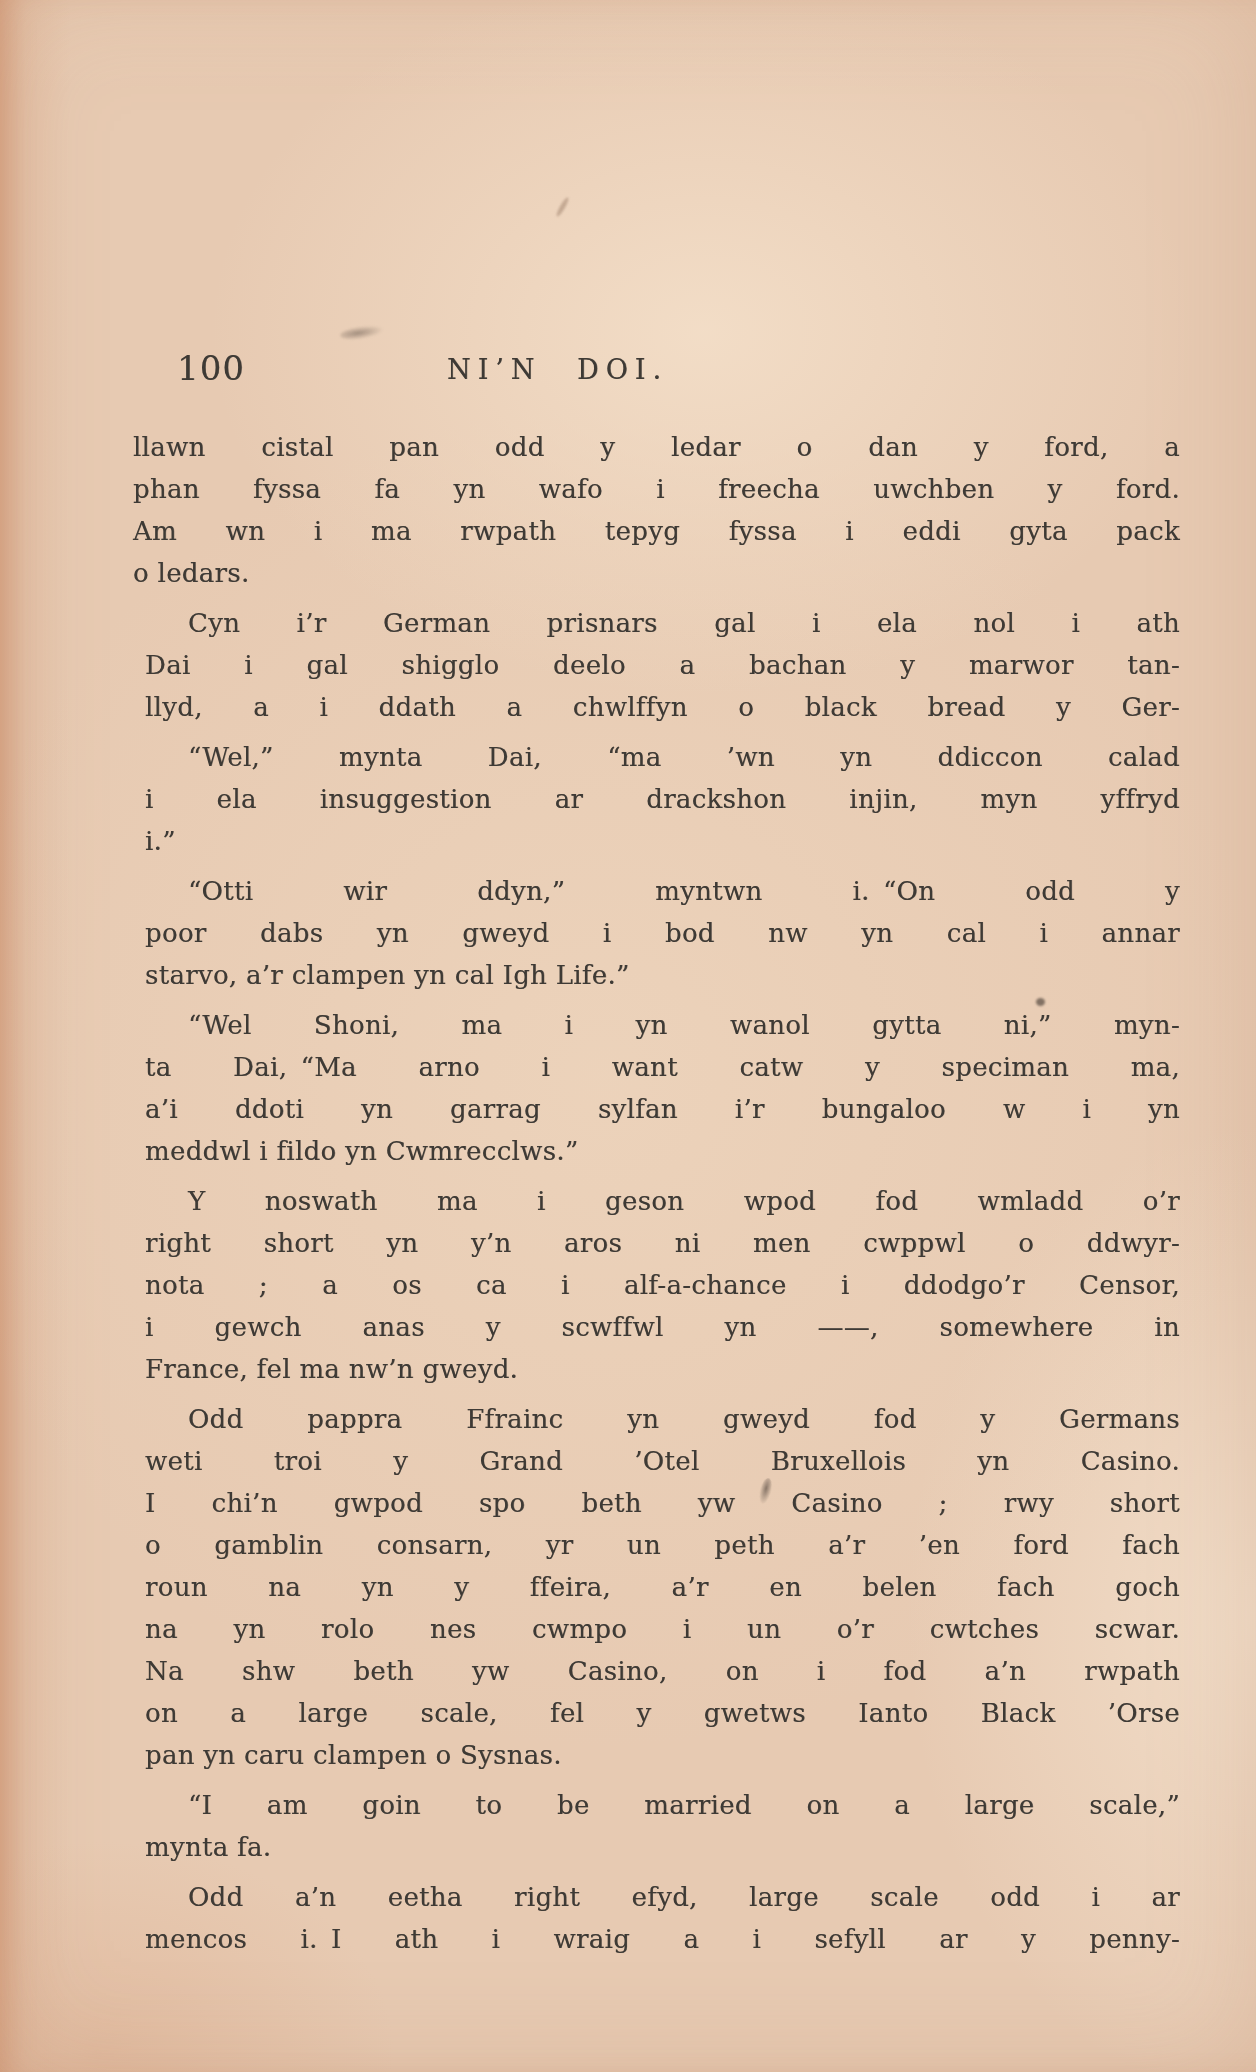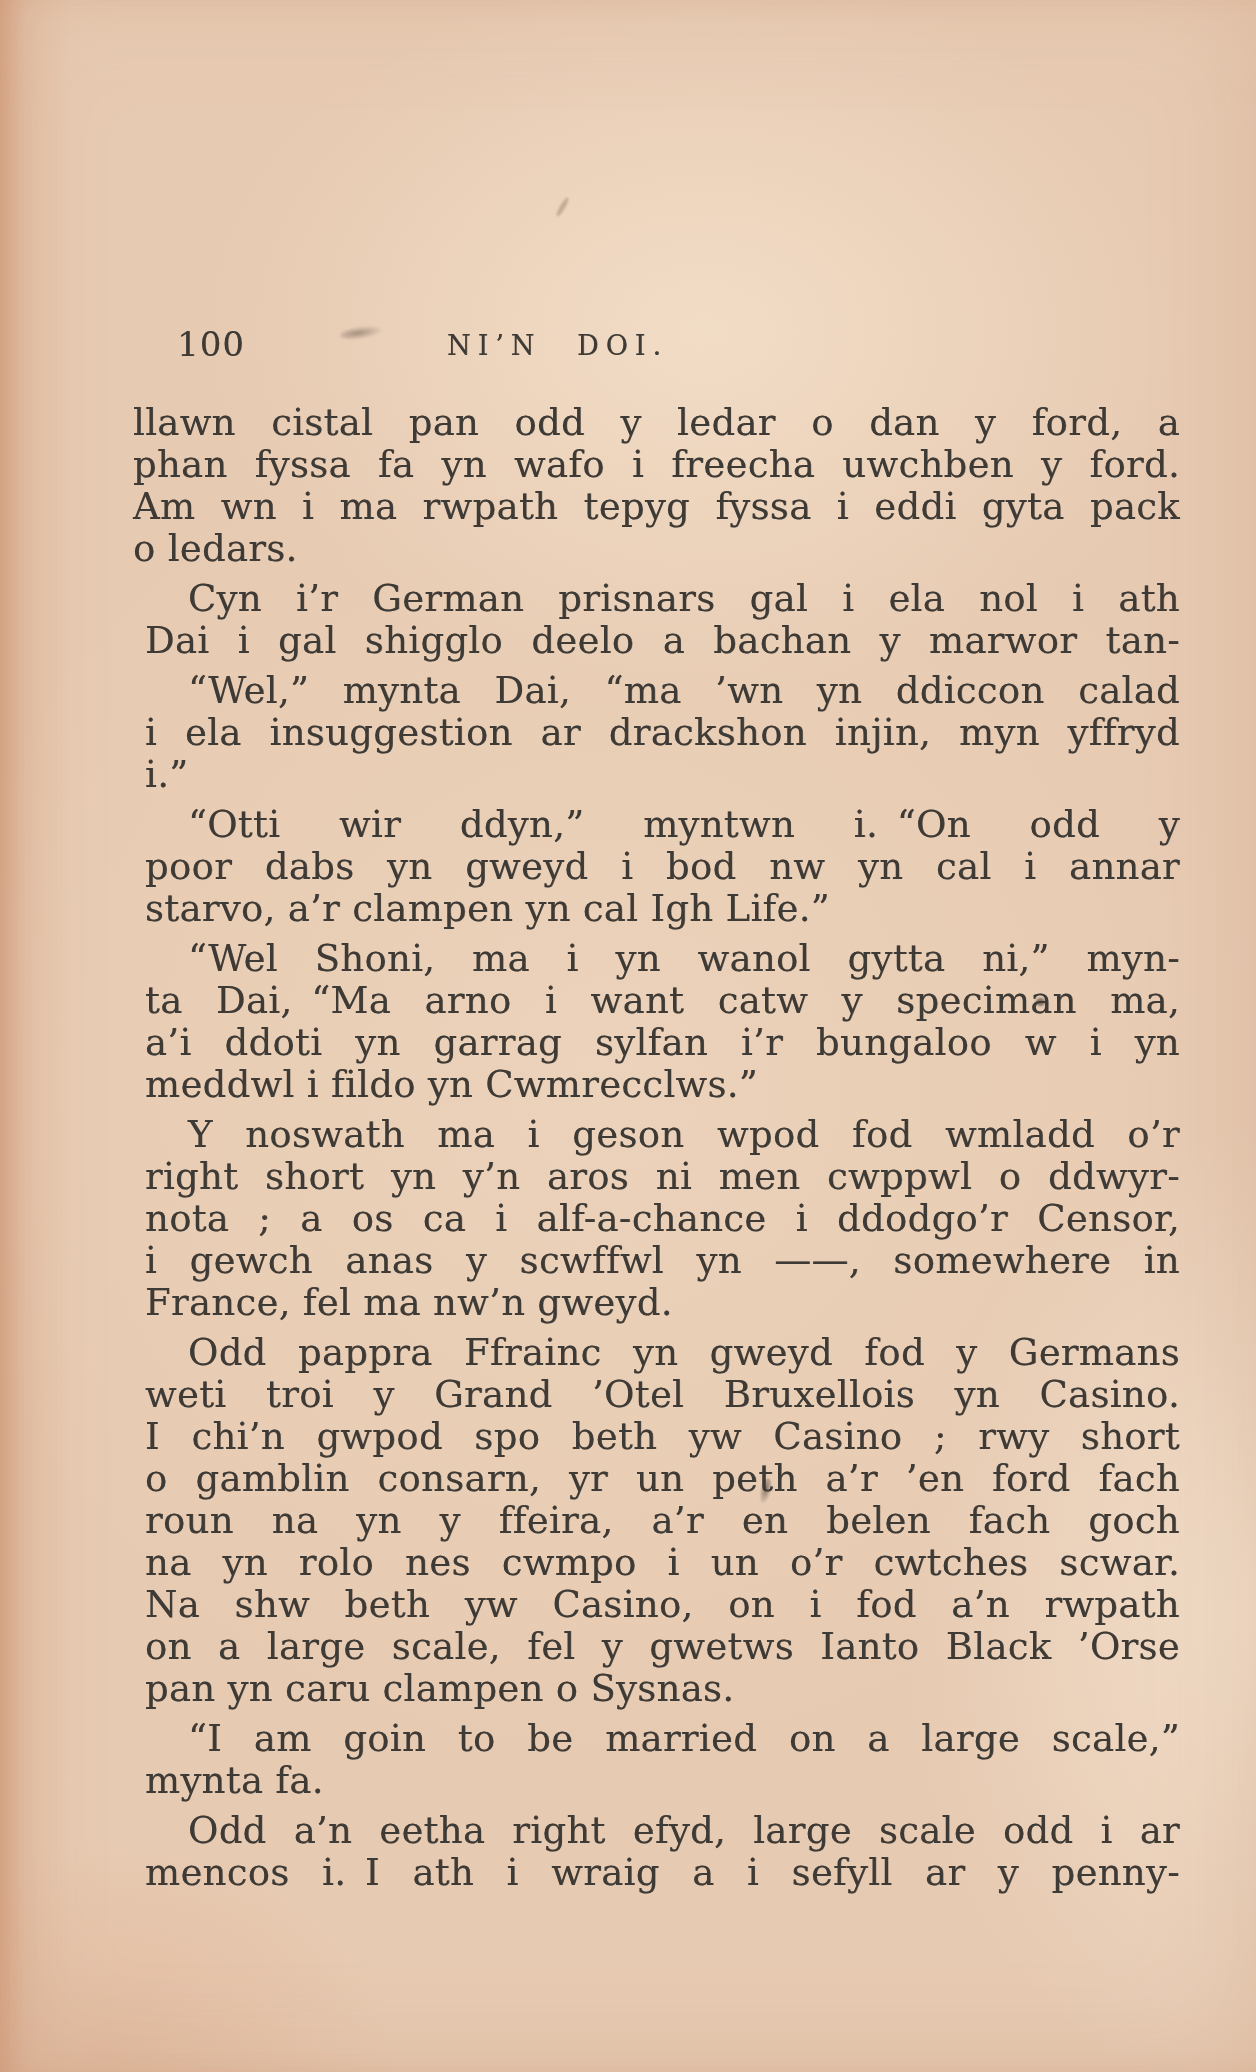--- a/index.html
+++ b/index.html
@@ -13,34 +13,34 @@
       radial-gradient(ellipse 900px 900px at 48% 52%, rgba(238,214,190,.7) 0%, rgba(238,214,190,0) 75%),
       radial-gradient(ellipse 500px 700px at 100% 78%, rgba(244,226,206,.8) 0%, rgba(244,226,206,0) 70%),
       radial-gradient(ellipse 420px 300px at 8% 99%, rgba(223,181,152,.65) 0%, rgba(223,181,152,0) 70%),
       linear-gradient(90deg, rgba(216,159,124,.50) 0px, rgba(216,159,124,.18) 26px, rgba(216,159,124,0) 70px),
       linear-gradient(180deg, rgba(236,209,185,.6) 0px, rgba(236,209,185,0) 90px);
     box-shadow: inset 0 0 110px rgba(172,118,86,.22), inset 18px 0 30px -14px rgba(196,128,92,.38);
     overflow:hidden;
     font-family:"DejaVu Serif","Liberation Serif",serif;
     color:#3e3a35;
   }
-  .column{position:absolute;left:133px;top:324px;width:1047px;}
+  .column{position:absolute;left:133px;top:348px;width:1047px;}
   .header{position:relative;height:50px;}
   .pagenum{
     position:absolute;left:44px;top:0;
     font-size:34px;line-height:40px;letter-spacing:1px;
     text-shadow:.4px .4px .5px rgba(62,58,53,.55);
   }
   .running-title{
     position:absolute;left:314px;top:4px;
     font-size:27px;line-height:36px;
     letter-spacing:7px;word-spacing:20px;
     text-shadow:.4px .4px .5px rgba(62,58,53,.55);
   }
-  .body{margin-top:28px;font-size:37px;line-height:42px;letter-spacing:.3px;}
+  .body{margin-top:28px;font-size:26px;line-height:42px;letter-spacing:.3px;}
   .para{margin:0;text-shadow:.35px .35px .45px rgba(62,58,53,.5);}
   .para + .para{margin-top:8px;margin-left:12px;}
   .line{display:block;text-align:justify;text-align-last:justify;}
   .line.lastline{text-align-last:left;}
   .line.firstindent{padding-left:43px;}
   .stain{position:absolute;pointer-events:none;}
   .stain-a{left:340px;top:326px;width:44px;height:13px;border-radius:50%;
     background:radial-gradient(ellipse at 40% 50%, rgba(74,62,54,.45), rgba(74,62,54,0) 70%);
     filter:blur(1px);transform:rotate(-8deg);}
   .stain-b{left:760px;top:1478px;width:11px;height:26px;border-radius:50%;
@@ -68,20 +68,21 @@
     <div class="body" id="body-text">
         <p class="para">
           <span class="line">llawn cistal pan odd y ledar o dan y ford, a</span>
           <span class="line">phan fyssa fa yn wafo i freecha uwchben y ford.</span>
           <span class="line">Am wn i ma rwpath tepyg fyssa i eddi gyta pack</span>
           <span class="line lastline">o ledars.</span>
         </p>
         <p class="para">
           <span class="line firstindent">Cyn i’r German prisnars gal i ela nol i ath</span>
           <span class="line">Dai i gal shigglo deelo a bachan y marwor tan-</span>
+          <span class="line">llyd, a i ddath a chwlffyn o black bread y Ger-</span>
         </p>
         <p class="para">
           <span class="line firstindent">“Wel,” mynta Dai, “ma ’wn yn ddiccon calad</span>
           <span class="line">i ela insuggestion ar drackshon injin, myn yffryd</span>
           <span class="line lastline">i.”</span>
         </p>
         <p class="para">
           <span class="line firstindent">“Otti wir ddyn,” myntwn i. “On odd y</span>
           <span class="line">poor dabs yn gweyd i bod nw yn cal i annar</span>
           <span class="line lastline">starvo, a’r clampen yn cal Igh Life.”</span>

